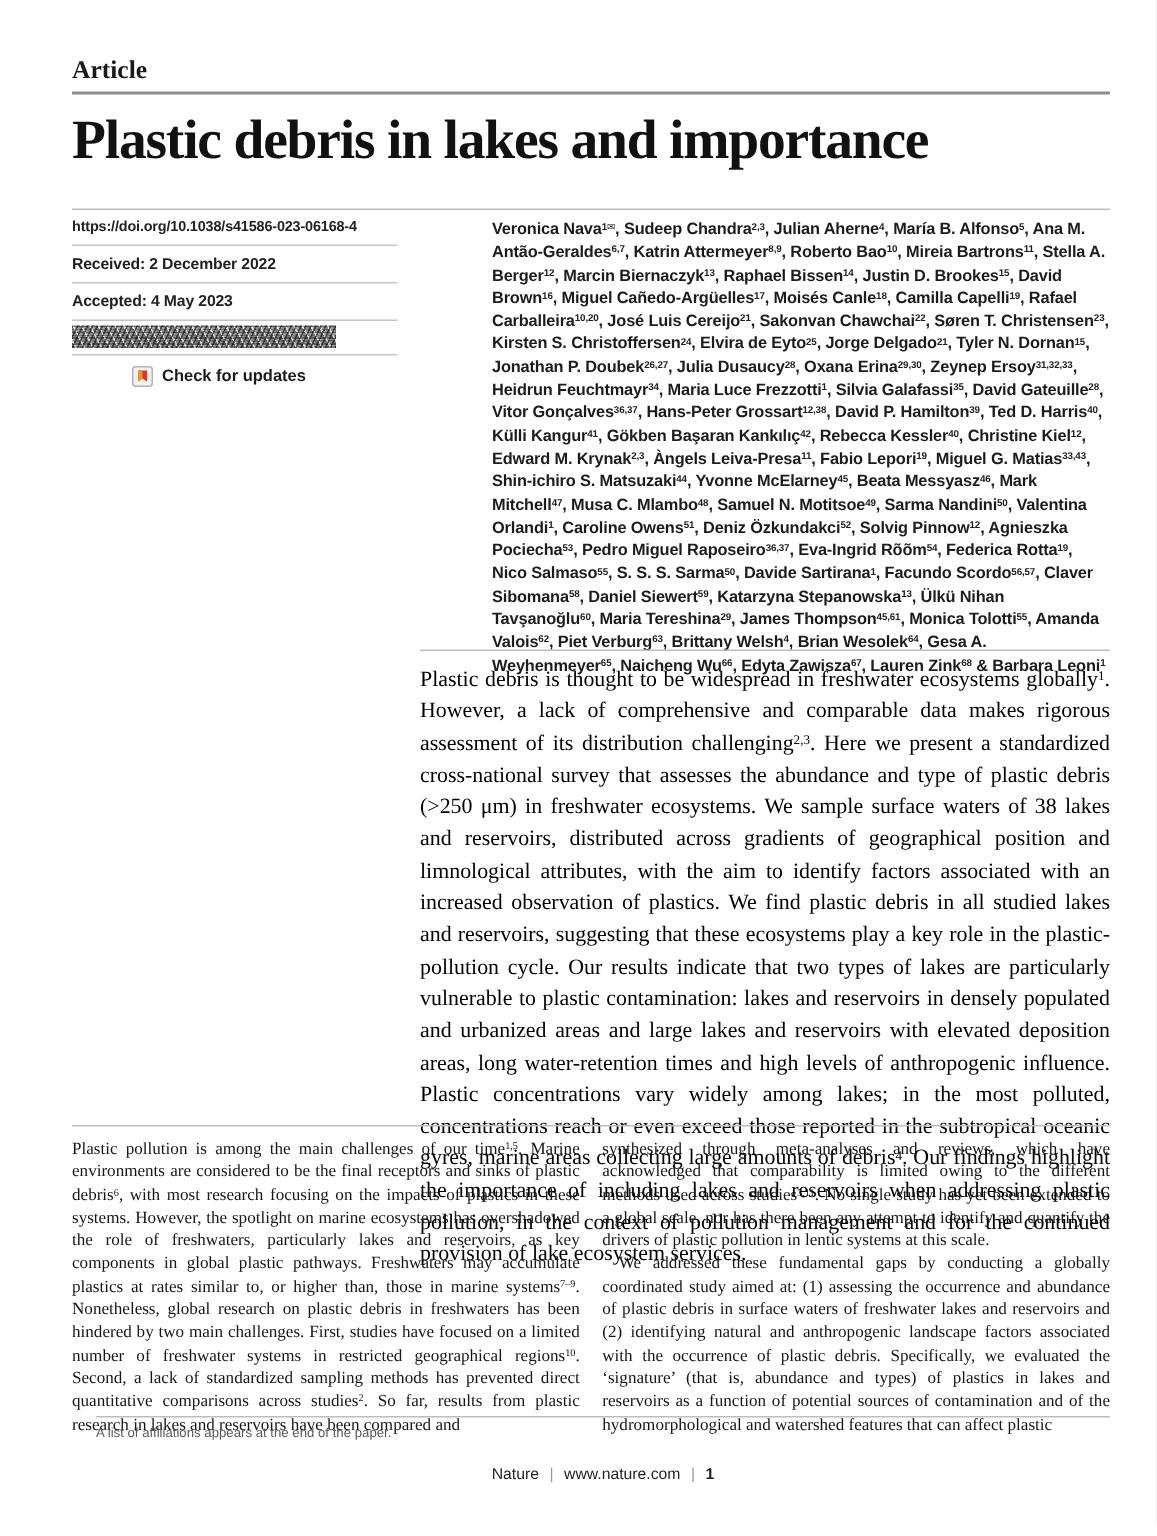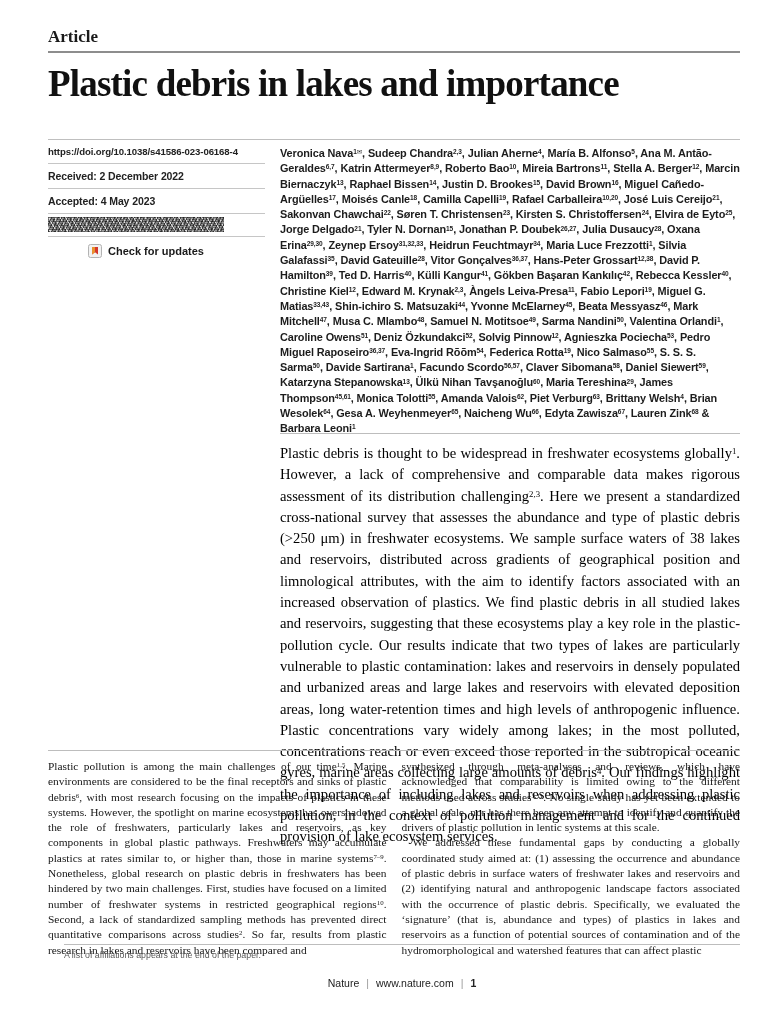--- a/index.html
+++ b/index.html
@@ -5,31 +5,31 @@
   * { box-sizing: border-box; margin: 0; padding: 0; }
   html, body { background: #e9e9e9; }
   .page {
     position: relative; width: 771px; height: 1024px; margin: 0 auto;
     background: #ffffff; overflow: hidden; color: #1a1a1a;
     font-family: "Liberation Serif", "DejaVu Serif", serif;
   }
 
   
   .header { padding: 27px 31px 0 48px; }
-  .kicker { font-size: 17px; font-weight: bold; font-family: "Liberation Serif", "DejaVu Serif", serif; }
+  .kicker { font-size: 17px; font-weight: bold; font-family: "Liberation Serif", "DejaVu Serif", serif; margin-top: 10px; }
   .kicker-rule { height: 2px; background: #8d8d8d; margin-top: 4px; }
   .title {
     margin-top: 9px; font-size: 37px; font-weight: bold; letter-spacing: -0.8px;
     font-family: "Liberation Serif", "DejaVu Serif", serif; color: #111;
   }
 
   
   .meta-section { position: absolute; top: 139px; left: 48px; right: 31px; }
   .top-rule { height: 1px; background: #bfbfbf; }
-  .meta-flex { display: flex; }
+  .meta-flex { display: flex; gap: 48px; }
   .meta-col { width: 217px; flex: none; }
   .meta-item {
     border-bottom: 1px solid #c6c6c6; padding: 6px 0 6px;
     font-family: "Liberation Sans", "DejaVu Sans", sans-serif;
     font-weight: bold; font-size: 10.5px; color: #222; letter-spacing: -0.1px;
   }
   .meta-item.doi { font-size: 9.6px; }
   .redacted-row { border-bottom: 1px solid #c6c6c6; padding: 3px 0 4px; }
   .noise {
     height: 15px; width: 176px;

